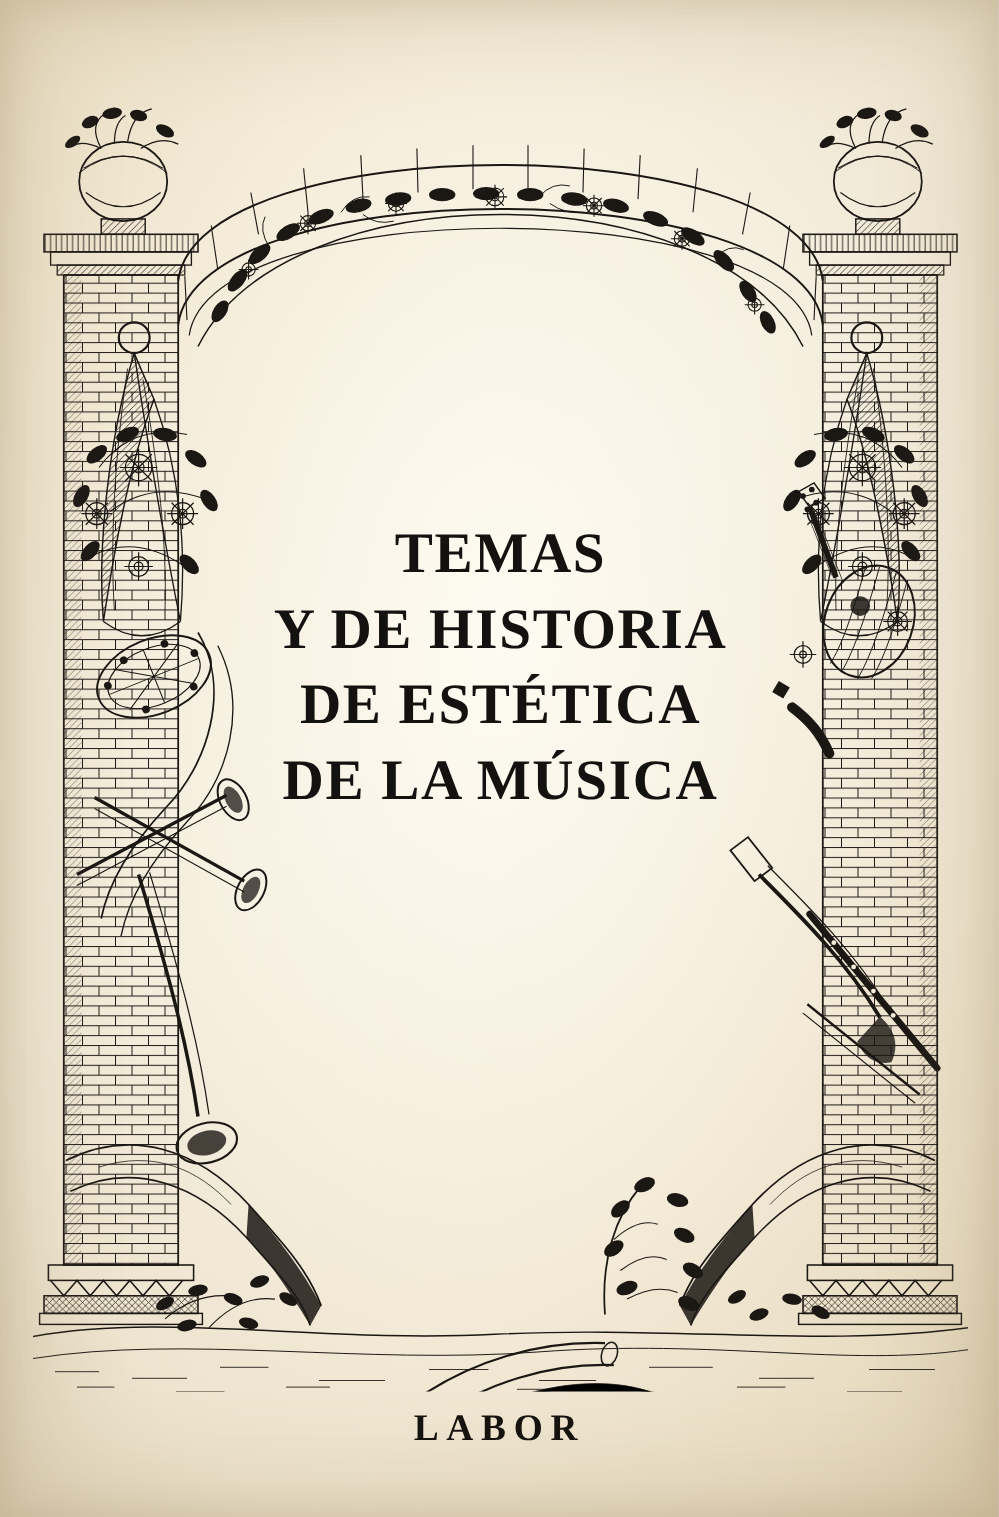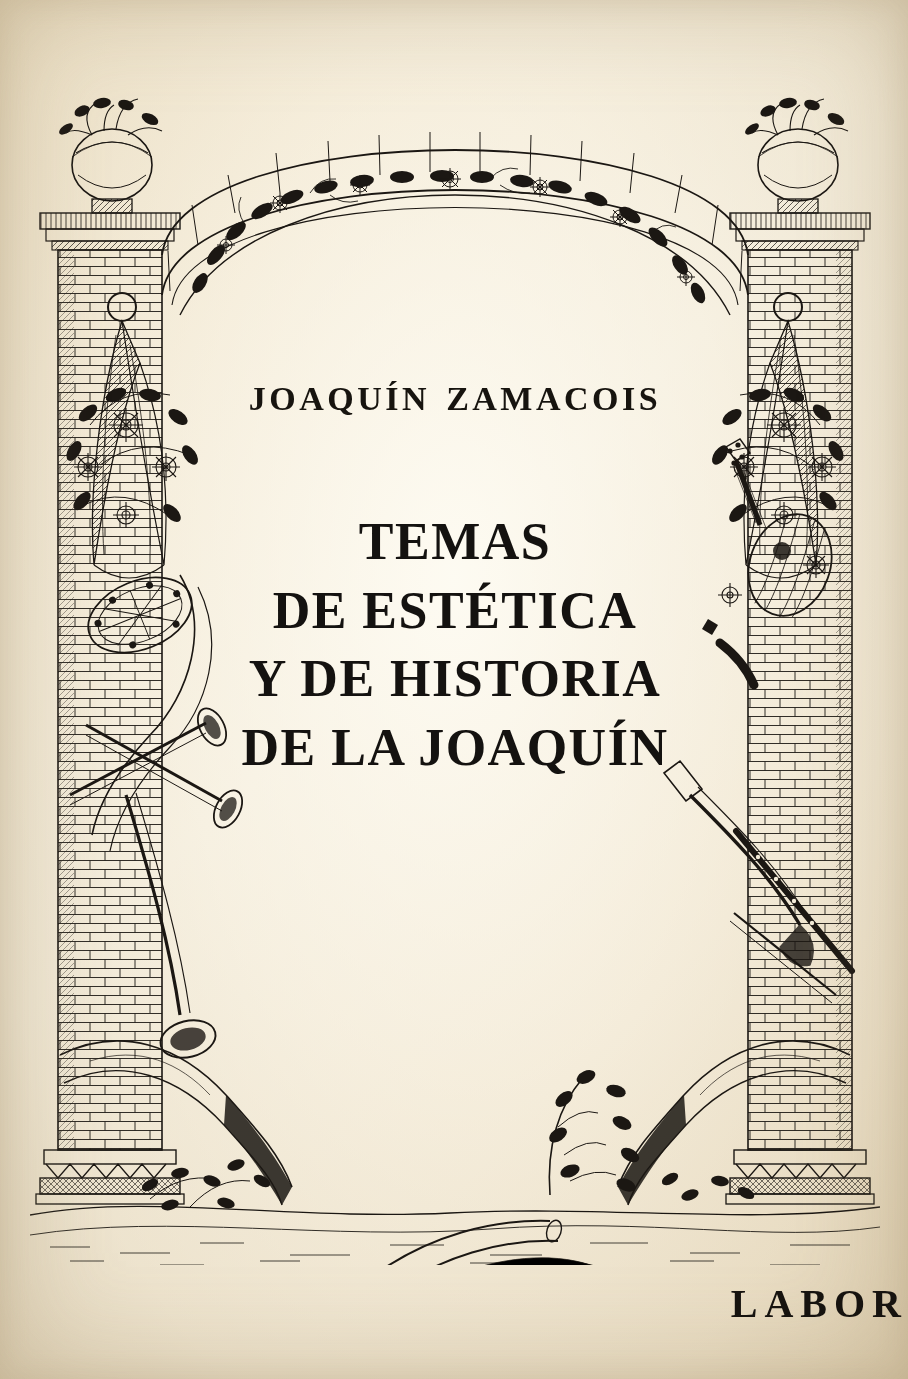--- a/index.html
+++ b/index.html
@@ -78,24 +78,24 @@
     line-height: 1.32;
     color: #141210;
     white-space: nowrap;
   }
 
   #publisher {
     position: absolute;
     left: 0;
     right: 0;
     top: 1280px;
-    text-align: right;
+    text-align: center;
     font-family: "Liberation Serif", serif;
     font-weight: 700;
-    font-size: 40px;
+    font-size: 34px;
     letter-spacing: 7px;
     color: #16130f;
   }
 </style>
 </head>
 <body>
 
 <div id="page">
 
   <div id="paper-texture"></div>
@@ -555,27 +555,24 @@
             <path d="M560 1218 q24 -10 44 -6 M580 1230 q24 -12 46 -8"></path>
           </g>
         </g>
       </g>
     </svg>
   </div>
 
   <div id="edge-shade"></div>
 
   <div id="title-block">
-    <div id="author">
-      <span>JOAQUÍN</span><span class="gap"></span><span>ZAMACOIS</span>
-    </div>
 
     <div id="title">
       <div class="line">TEMAS</div>
+      <div class="line">Y DE HISTORIA</div>
       <div class="line">DE ESTÉTICA</div>
-      <div class="line">Y DE HISTORIA</div>
-      <div class="line">DE LA JOAQUÍN</div>
+      <div class="line">DE LA MÚSICA</div>
     </div>
   </div>
 
   <div id="publisher">LABOR</div>
 
 </div>
 
 </body></html>

